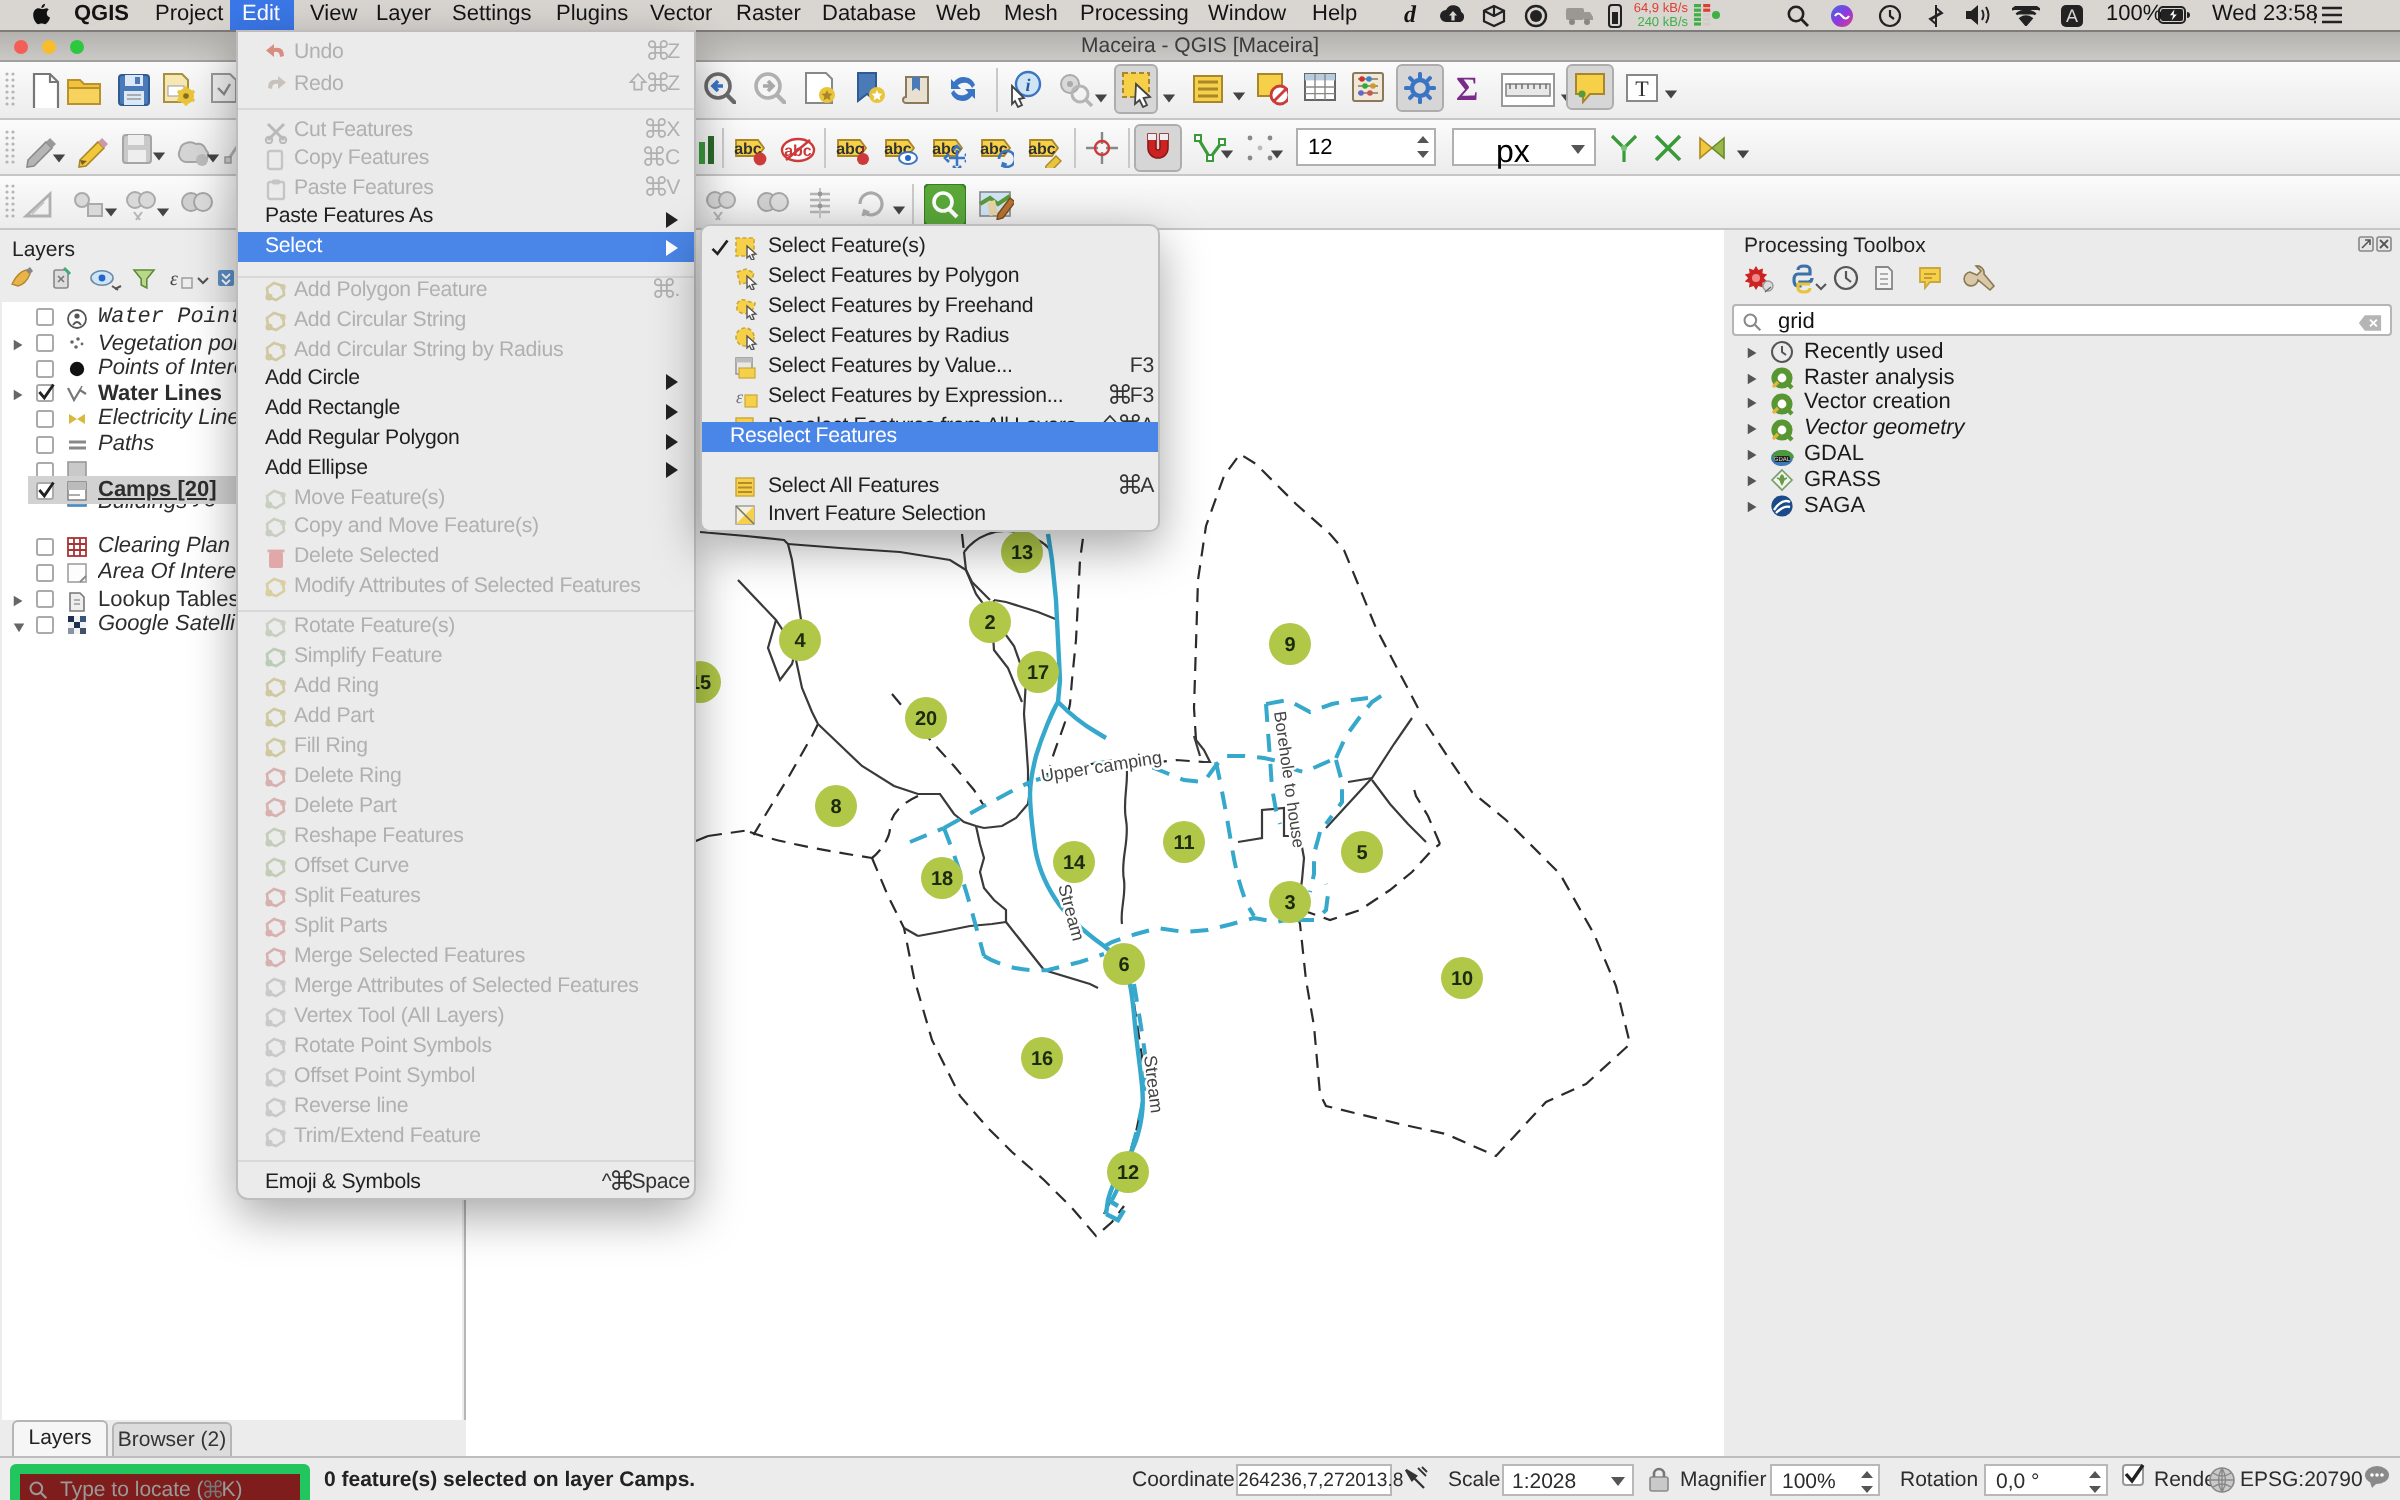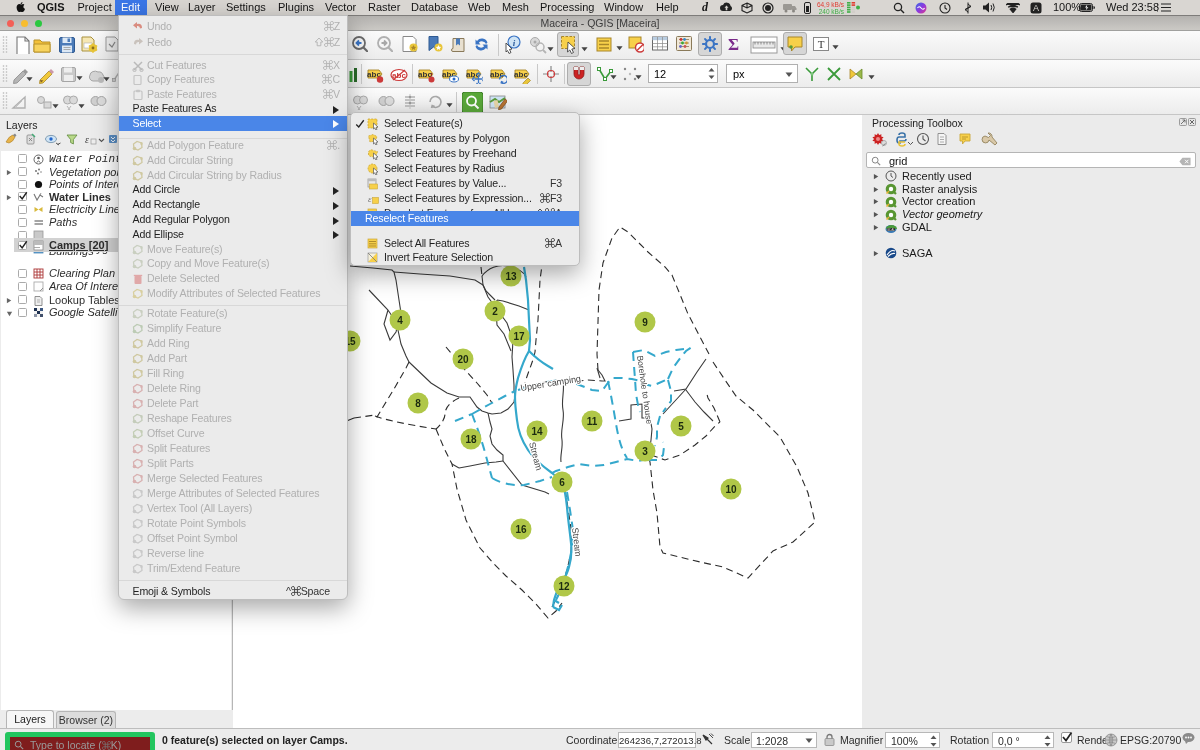--- a/index.html
+++ b/index.html
@@ -23,21 +23,21 @@
 #proc{position:absolute;left:862px;top:115px;width:338px;height:613px;background:#ebebeb;}
 
 #statusbar{position:absolute;left:0;top:728px;width:1200px;height:22px;background:#ececec;border-top:1px solid #bdbdbd;font-size:10.5px;color:#2c2c2c;}
 
 .menu{position:absolute;background:#ebebeb;border:1px solid #bdbdbd;box-shadow:0 8px 24px rgba(0,0,0,0.35);font-size:10.6px;letter-spacing:-0.15px;color:#1f1f1f;}
 #editmenu{left:118px;top:15px;width:230px;height:585px;border-radius:0 0 6px 6px;}
 #selmenu{left:350px;top:112px;width:230px;height:154px;border-radius:5px;}
 .mitem{position:absolute;left:0;width:100%;height:15px;line-height:15px;white-space:nowrap;}
 .dis{color:#b0b0b0;}
 .shortcut{position:absolute;right:7px;top:0;color:#b0b0b0;}
-.shortcutd{position:absolute;right:17px;top:0;color:#333;}
+.shortcutd{position:absolute;right:2px;top:0;color:#333;}
 .msep{position:absolute;left:0;width:100%;height:1px;background:#d8d8d8;}
 .hl{background:#4a86e8;color:#fff;}
 .subarrow{position:absolute;right:8px;top:4.5px;width:0;height:0;border-left:6px solid #222;border-top:4px solid transparent;border-bottom:4px solid transparent;}
 .micon{position:absolute;left:13px;top:2px;width:12px;height:12px;}
 .mtext1{position:absolute;left:28px;}
 .mtext0{position:absolute;left:13.5px;}
 svg{display:block;}
 </style></head>
 <body>
 <div id="stage">
@@ -479,21 +479,21 @@
         <path d="M0.5 1 L4 5.5 L7.5 1 Z" fill="#444"></path>
       </svg>
 <div style="position:absolute;left:648px;top:4px;width:70px;height:19px;background:#fff;border:1px solid #b0b0b0;">
         <span style="position:absolute;left:5px;top:3px;font-size:11px;">12</span>
         <svg width="9" height="15" viewBox="0 0 9 14" style="position:absolute;right:1px;top:1px;">
           <path d="M4.5 1.5 L7.5 5 H1.5 Z" fill="#555"></path>
           <path d="M4.5 12.5 L1.5 9 H7.5 Z" fill="#555"></path>
         </svg>
       </div>
 <div style="position:absolute;left:726px;top:4px;width:72px;height:19px;background:#fff;border:1px solid #b0b0b0;">
-        <span style="position:absolute;left:6px;top:3px;font-size:11px;">px</span>
+        <span style="position:absolute;left:21px;top:3px;font-size:16px;">px</span>
         <svg width="8" height="6" viewBox="0 0 8 6" style="position:absolute;right:4px;top:7px;">
           <path d="M0.5 0.5 L4 5 L7.5 0.5 Z" fill="#555"></path>
         </svg>
       </div>
 <svg style="position:absolute;left:804px;top:6px;" width="16" height="16" viewBox="0 0 16 16">
         <path d="M8 15 V8 M8 8 L2 2 M8 8 L14 2" fill="none" stroke="#3a9a3a" stroke-width="1.6"></path>
         <circle cx="8" cy="8" r="1.5" fill="#7ac47a"></circle>
       </svg>
 <svg style="position:absolute;left:826px;top:6px;" width="16" height="16" viewBox="0 0 16 16">
         <path d="M2 2 L14 14 M14 2 L2 14" stroke="#3a9a3a" stroke-width="1.8"></path>
@@ -913,20 +913,31 @@
           <path d="M1 1 L6 4 L1 7 Z" fill="#555"></path>
         </svg>
 <svg width="12" height="12" viewBox="0 0 12 12" style="position:absolute;left:23px;top:0.5px;">
           <ellipse cx="6" cy="7" rx="5.5" ry="4" fill="#3a7ab5"></ellipse>
           <path d="M1 7 a5.5 4 0 0 1 11 0" fill="#4a9a3a"></path>
           <rect x="2" y="6" width="8" height="3" rx="1" fill="#222"></rect>
           <text x="6" y="8.6" font-size="3" fill="#ddd" text-anchor="middle" font-family="Liberation Sans">GDAL</text>
         </svg>
 <span style="position:absolute;left:40px;top:0;font-size:11px;color:#1a1a1a;">GDAL</span>
       </div>
+<div style="position:absolute;left:0;top:118.8px;width:338px;height:13px;">
+<svg width="7" height="7" viewBox="0 0 8 8" style="position:absolute;left:11px;top:3px;">
+          <path d="M1 1 L6 4 L1 7 Z" fill="#555"></path>
+        </svg>
+<svg width="12" height="12" viewBox="0 0 12 12" style="position:absolute;left:23px;top:0.5px;">
+          <path d="M6 1 L11 6 L6 11 L1 6 Z" fill="#eef5ec" stroke="#7a9a6a" stroke-width="0.8"></path>
+          <path d="M6 3 q2.5 1.5 0 6 q-2.5-4.5 0-6" fill="#6a9a4a"></path>
+          <path d="M3.5 5 q2 .5 2.5 3 M8.5 5 q-2 .5-2.5 3" fill="none" stroke="#6a9a4a" stroke-width="0.9"></path>
+        </svg>
+<span style="position:absolute;left:40px;top:0;font-size:11px;color:#1a1a1a;">GRASS</span>
+      </div>
 <div style="position:absolute;left:0;top:131.6px;width:338px;height:13px;">
 <svg width="7" height="7" viewBox="0 0 8 8" style="position:absolute;left:11px;top:3px;">
           <path d="M1 1 L6 4 L1 7 Z" fill="#555"></path>
         </svg>
 <svg width="12" height="12" viewBox="0 0 12 12" style="position:absolute;left:23px;top:0.5px;">
           <circle cx="6" cy="6" r="5.3" fill="#1a4a8a"></circle>
           <path d="M2 8 q4-6 8-4 M3 9.5 q4-4 7-3" stroke="#fff" stroke-width="1.2" fill="none"></path>
         </svg>
 <span style="position:absolute;left:40px;top:0;font-size:11px;color:#1a1a1a;">SAGA</span>
       </div>

